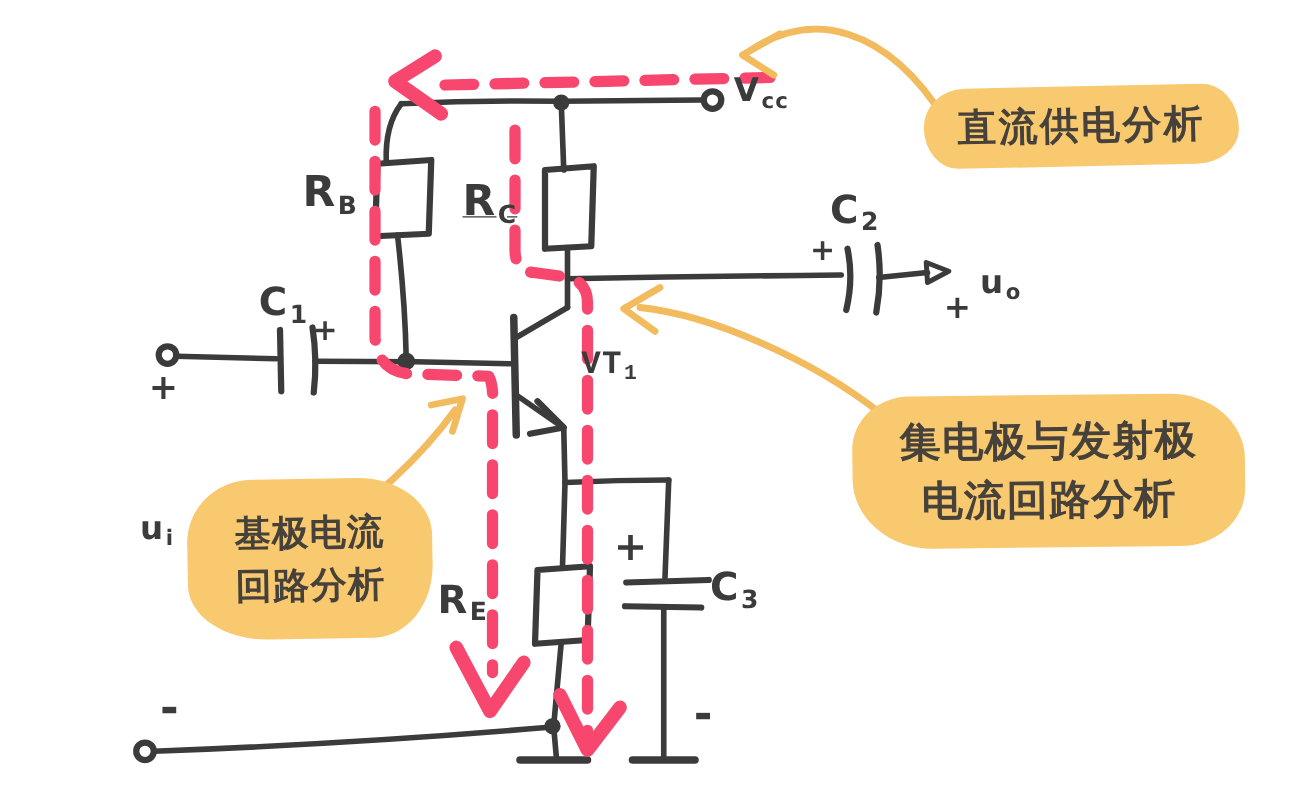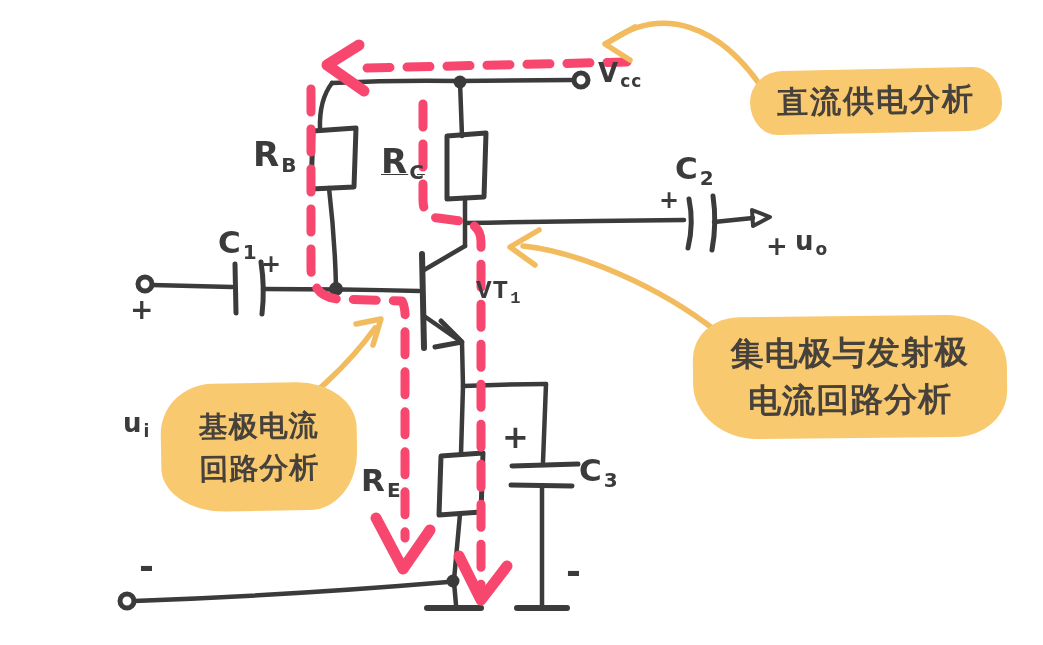--- a/index.html
+++ b/index.html
@@ -1,20 +1,20 @@
 <!DOCTYPE html>
 <html style="--ink: #3b3b3b; --pink: #f8476f; --yellow: #f9c96f; --yellow-arrow: #f2bb5e; --bubble-text: #46413a;"><head>
 <meta charset="utf-8">
 <style>
   html,body{margin:0;padding:0;}
   body{
     width:1043px;height:645px;position:relative;background:#ffffff;
     font-family:"DejaVu Sans","Liberation Sans",sans-serif;overflow:hidden;
   }
-  .stage{position:absolute;left:15px;top:0;width:905px;height:645px;}
+  .stage{position:absolute;left:4px;top:0;width:905px;height:645px;}
   svg{position:absolute;left:0;top:0;}
   
   .ink{stroke:var(--ink);fill:none;stroke-linecap:round;stroke-linejoin:round;}
   .ink-fill{fill:var(--ink);stroke:none;}
   .term{fill:#ffffff;stroke:var(--ink);}
   .pink{stroke:var(--pink);fill:none;stroke-linecap:round;stroke-linejoin:round;}
   .yellow{stroke:var(--yellow-arrow);fill:none;stroke-linecap:round;stroke-linejoin:round;}
 
   .clabel{position:absolute;color:var(--ink);font-weight:600;white-space:nowrap;letter-spacing:1px;}
   .clabel .main{font-size:31px;}
@@ -121,21 +121,21 @@
 
   <div class="clabel sm" style="left:583px;top:58px;"><span class="main">V</span><span class="sub">cc</span></div>
   <div class="clabel lg" style="left:238px;top:134px;"><span class="main">R</span><span class="sub">B</span></div>
   <div class="clabel lg" style="left:366px;top:141px;text-decoration:underline;"><span class="main">R</span><span class="sub">C</span></div>
   <div class="clabel" style="left:203px;top:224px;"><span class="main">C</span><span class="sub">1</span></div>
   <div class="clabel" style="left:660px;top:150px;"><span class="main">C</span><span class="sub">2</span></div>
   <div class="clabel" style="left:564px;top:452px;"><span class="main">C</span><span class="sub">3</span></div>
   <div class="clabel sm" style="left:461px;top:276px;font-family:Liberation Mono, monospace;"><span class="main">VT</span><span class="sub">1</span></div>
   <div class="clabel" style="left:346px;top:462px;text-align:right;"><span class="main">R</span><span class="sub">E</span></div>
   <div class="clabel sm" style="left:108px;top:408px;text-align:right;"><span class="main">u</span><span class="sub">i</span></div>
-  <div class="clabel sm" style="left:780px;top:211px;margin-top:15px;"><span class="main">u</span><span class="sub">o</span></div>
+  <div class="clabel sm" style="left:780px;top:211px;"><span class="main">u</span><span class="sub">o</span></div>
 
   <div class="sign" style="left:115px;top:293px;font-size:28px;">+</div>
   <div class="sign" style="left:124px;top:546px;font-size:36px;">-</div>
   <div class="sign" style="left:246px;top:250px;font-size:24px;">+</div>
   <div class="sign" style="left:644px;top:186px;font-size:24px;">+</div>
   <div class="sign" style="left:751px;top:231px;font-size:26px;">+</div>
   <div class="sign" style="left:487px;top:418px;font-size:32px;">+</div>
   <div class="sign" style="left:551px;top:551px;font-size:36px;">-</div>
 
   <div class="bubble dc">

